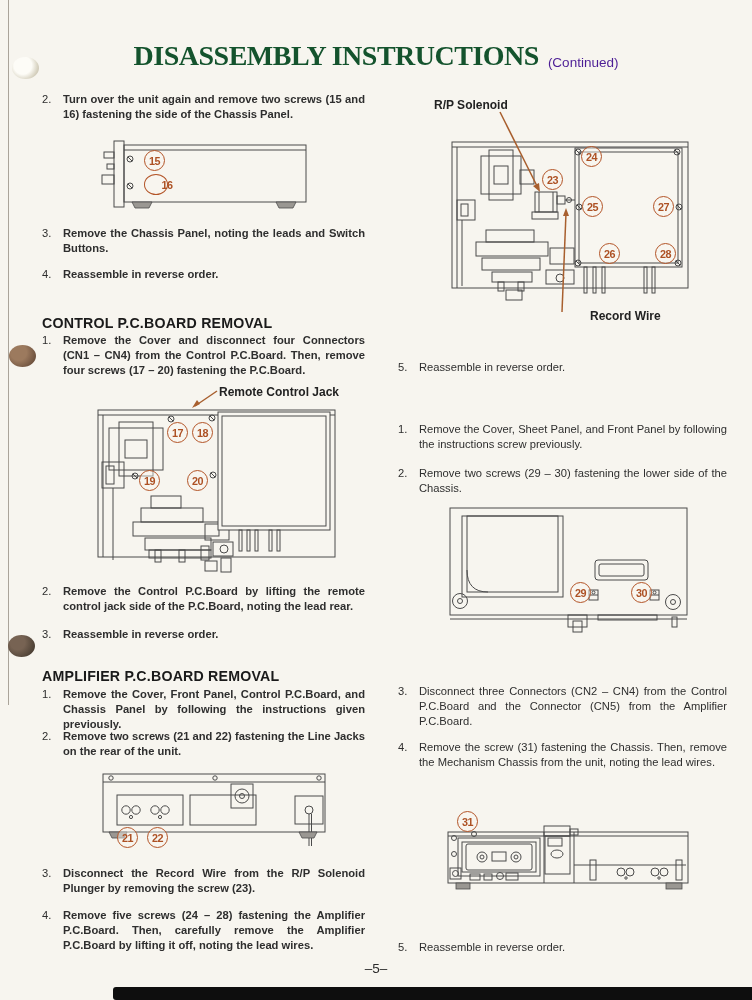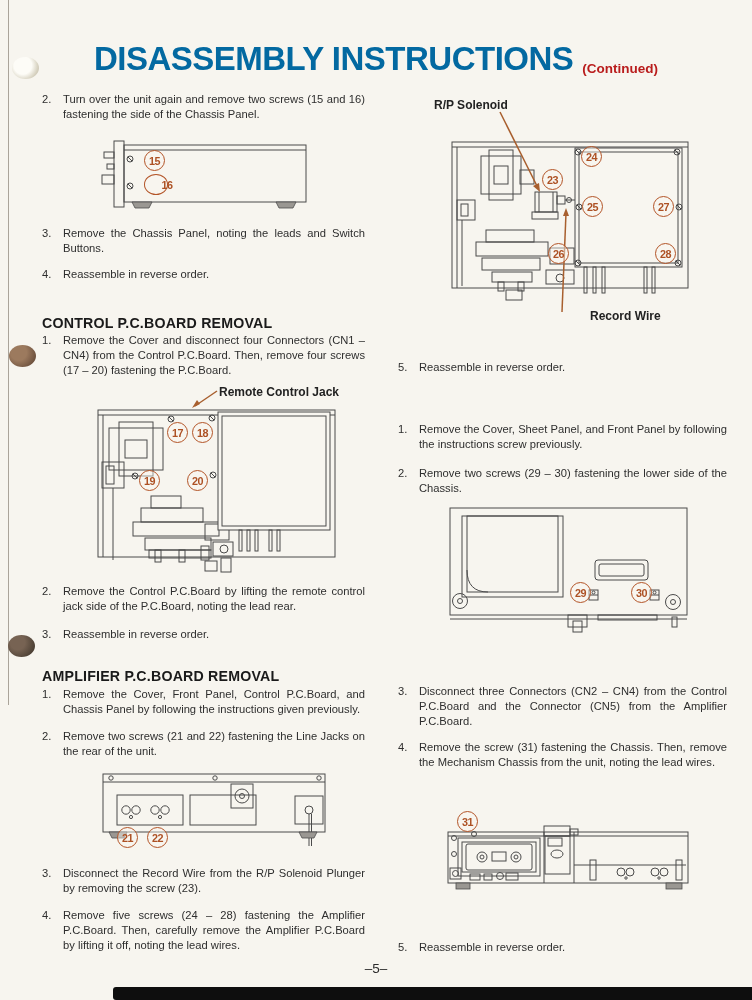--- a/index.html
+++ b/index.html
@@ -11,28 +11,28 @@
   }
   .edge-line{position:absolute;left:8px;top:0;width:1px;height:705px;background:#aaa49a;}
   .hole{position:absolute;border-radius:50%;}
   .hole1{left:12px;top:57px;width:27px;height:22px;
     background:radial-gradient(circle at 40% 38%, #fdfcf7 0 42%, #d8d3c2 70%, #b6af9d 100%);}
   .hole2{left:9px;top:345px;width:27px;height:22px;
     background:radial-gradient(circle at 36% 34%, #9c7a5e 0 35%, #6b4f3c 80%);}
   .hole3{left:8px;top:635px;width:27px;height:22px;
     background:radial-gradient(circle at 36% 34%, #776353 0 32%, #4a3e33 80%);}
   .title-wrap{position:absolute;left:0;top:40px;width:752px;display:flex;justify-content:center;align-items:flex-end;gap:9px;}
-  .title{font-size:33px;font-weight:bold;letter-spacing:-0.5px;color:#0369a1;}
-  .title-suffix{font-size:13.5px;font-weight:bold;color:#b91c1c;padding-bottom:2px;}
+  .title{font-size:28px;font-weight:bold;letter-spacing:-0.5px;color:#14532d;font-family:Liberation Serif, serif;}
+  .title-suffix{font-size:13.5px;font-weight:normal;color:#4c1d95;padding-bottom:2px;}
   .h2{position:absolute;font-size:14.2px;font-weight:bold;color:#1a1a1a;letter-spacing:0.2px;}
   .step{position:absolute;display:flex;font-size:11.2px;line-height:1.35;color:#2e2e2e;}
   .step .n{flex:none;width:21px;}
   .step .t{text-align:justify;}
   .lcol{width:323px;}
-  .lcol .t{width:302px;}
+  .lcol .t{width:302px;font-weight:bold;}
   .rcol{width:332px;}
   .rcol .t{width:308px;}
   .callout{
     position:absolute;width:21px;height:21px;box-sizing:border-box;
     border:1.7px solid #b35427;border-radius:50%;
     color:#ad5124;font-weight:bold;font-size:10.8px;letter-spacing:-0.6px;
     display:flex;align-items:center;justify-content:center;
     background:rgba(248,246,240,0.45);
   }
   .dlabel{position:absolute;font-size:12px;font-weight:bold;color:#222;white-space:nowrap;}
@@ -379,21 +379,21 @@
   <span class="callout" style="left:144px;top:174px;padding-left:22px;">16</span>
   <span class="callout" style="left:167px;top:422px;">17</span>
   <span class="callout" style="left:192px;top:422px;">18</span>
   <span class="callout" style="left:139px;top:470px;">19</span>
   <span class="callout" style="left:187px;top:470px;">20</span>
   <span class="callout" style="left:117px;top:827px;">21</span>
   <span class="callout" style="left:147px;top:827px;">22</span>
   <span class="callout" style="left:542px;top:169px;">23</span>
   <span class="callout" style="left:581px;top:146px;">24</span>
   <span class="callout" style="left:582px;top:196px;">25</span>
-  <span class="callout" style="left:548px;top:243px;">26</span>
+  <span class="callout" style="left:599px;top:243px;">26</span>
   <span class="callout" style="left:653px;top:196px;">27</span>
   <span class="callout" style="left:655px;top:243px;">28</span>
   <span class="callout" style="left:570px;top:582px;">29</span>
   <span class="callout" style="left:631px;top:582px;">30</span>
   <span class="callout" style="left:457px;top:811px;">31</span>
 
   <div class="footer-page">–5–</div>
   <div class="scanbar"></div>
 
 </div>

